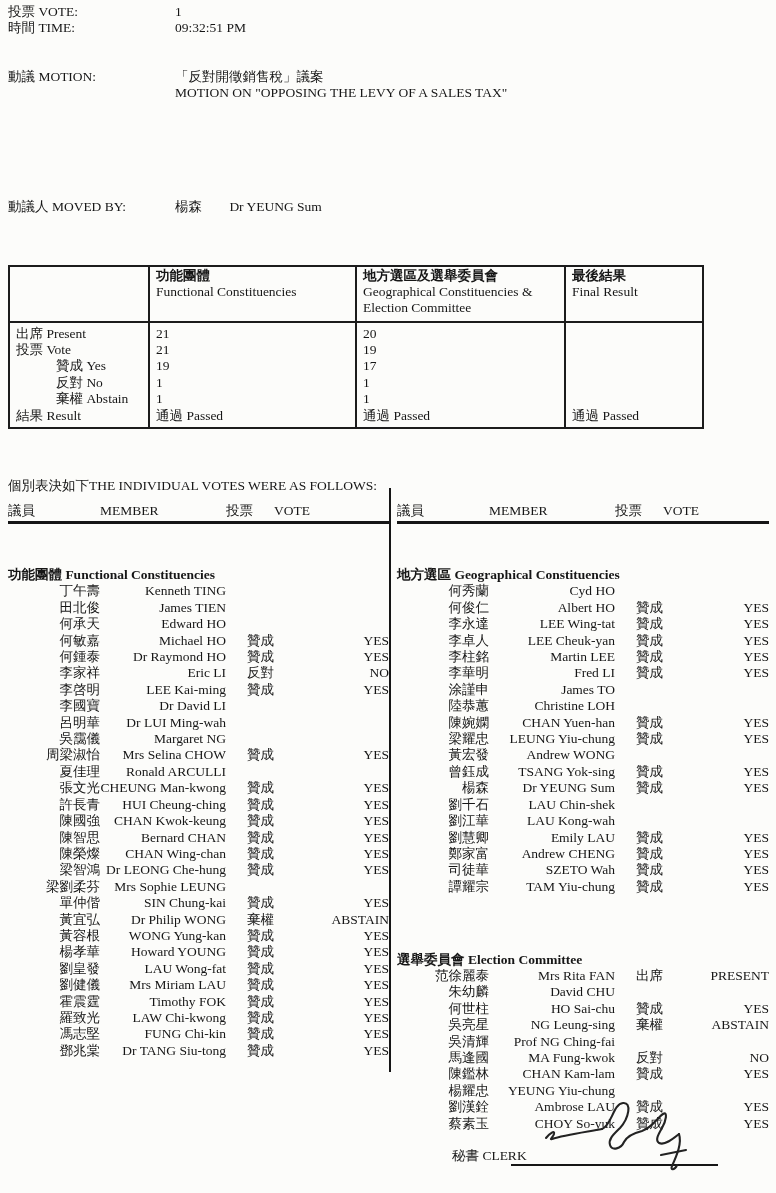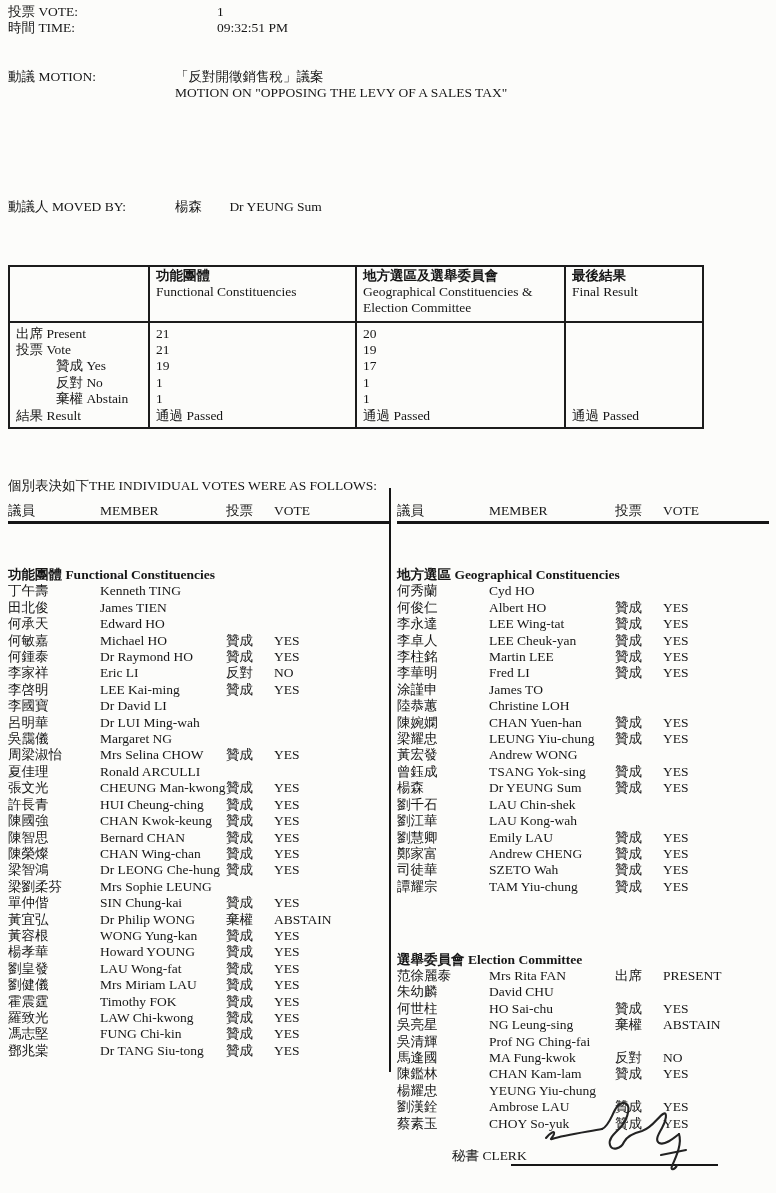--- a/index.html
+++ b/index.html
@@ -3,21 +3,21 @@
 <meta charset="utf-8">
 <style>
   html,body{margin:0;padding:0;background:#ffffff;}
   .page{
     position:relative;width:776px;height:1193px;background:#fcfcfa;
     font-family:"Liberation Serif","DejaVu Serif",serif;color:#161616;
     font-size:13.5px;overflow:hidden;
   }
   
   .hdr{position:absolute;top:4px;left:8px;right:8px;}
-  .frow{display:grid;grid-template-columns:167px auto;line-height:16.3px;gap:42px;}
+  .frow{display:grid;grid-template-columns:167px auto;line-height:16.3px;}
   
   .motion{position:absolute;top:69px;left:8px;display:grid;grid-template-columns:167px auto;line-height:16.3px;}
   
   .movedby{position:absolute;top:199px;left:8px;display:grid;grid-template-columns:167px auto;line-height:16.3px;}
   .movedby .cnname{margin-right:24px;}
   
   table.summary{position:absolute;top:265px;left:8px;width:696px;border-collapse:collapse;table-layout:fixed;
     border:2px solid #1c1c1c;font-size:13.5px;}
   table.summary td{border-left:2px solid #1c1c1c;border-right:2px solid #1c1c1c;
     padding:1px 6px 0 6px;vertical-align:top;line-height:16.2px;}
@@ -28,21 +28,21 @@
   table.summary tbody tr:last-child td{padding-bottom:3px;}
   .rlabel.ind{padding-left:40px;}
   
   .intro{position:absolute;top:478px;left:8px;line-height:16.3px;}
   .intro .en{text-align:center;}
   .vcol{position:absolute;top:500px;}
   .col-header{display:grid;grid-template-columns:92px 126px 48px auto;line-height:21px;height:21px;
     border-bottom:3px solid #161616;}
   .col-body{padding-top:3px;}
   .section-title{font-weight:bold;line-height:16.4px;white-space:nowrap;margin-top:40px;}
-  .member-row{display:grid;grid-template-columns:92px 126px 48px auto;line-height:16.4px;}
+  .member-row{display:grid;grid-template-columns:92px 126px 48px auto;line-height:16.4px;text-align:right;}
   .member-row span{white-space:nowrap;overflow:visible;}
   .spacer-row{height:16.4px;}
   .vdivider{position:absolute;top:488px;left:389px;width:2px;height:584px;background:#161616;}
   
   .clerk{position:absolute;top:1148px;left:452px;line-height:16px;}
   .clerk-line{position:absolute;top:1164px;left:511px;width:207px;height:2px;background:#161616;}
   .sig{position:absolute;top:1092px;left:528px;width:220px;height:90px;}
   .sig path{fill:none;stroke:#232323;stroke-width:2.1;stroke-linecap:round;stroke-linejoin:round;}
 </style>
 </head>

